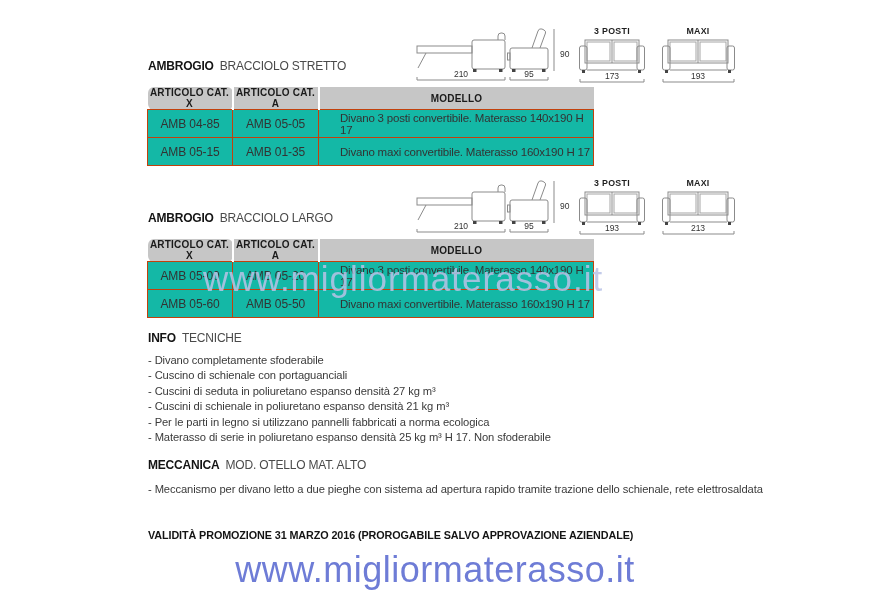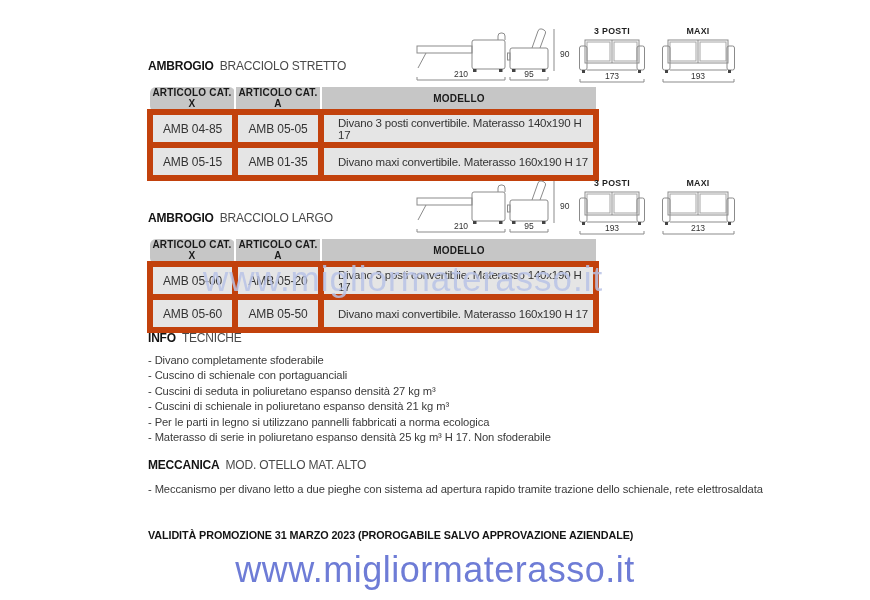--- a/index.html
+++ b/index.html
@@ -19,24 +19,24 @@
   
   .spec-table { position:absolute; left:147px; width:446px; border-collapse:collapse; table-layout:fixed; }
   #table1 { top:87px; }
   #table2 { top:239px; }
   .spec-table th {
     background:#c6c6c6; color:#1a1a1a; font-size:10px; font-weight:bold;
     height:16px; text-align:center; border-left:2px solid #ffffff; letter-spacing:0.2px; padding:0;
   }
   .spec-table th:first-child { border-left:none;border-radius:6px; }
   .spec-table td {
-    border:6px solid #c2410c; background:#e5e5e5; height:27px; padding:0;
+    border:1px solid #c2410c; background:#14b8a6; height:27px; padding:0;
     font-size:12px; color:#333333; text-align:center; letter-spacing:-0.1px;
   }
-  .spec-table td.model { text-align:left; padding-left:14px; font-size:11.5px; letter-spacing:-0.2px;border-radius:11px; }
+  .spec-table td.model { text-align:left; padding-left:21px; font-size:11.5px; letter-spacing:-0.2px; }
 
   
   .diag { position:absolute; }
   #side1  { left:412px; top:26px; }
   #front1 { left:576px; top:24px; }
   #side2  { left:412px; top:178px; }
   #front2 { left:576px; top:176px; }
   .diag path, .diag rect, .diag line { stroke:#8b8b8b; stroke-width:1; fill:none; }
   .diag rect.foot { fill:#444444; stroke:none; }
   .diag rect.soft { stroke:#a5a5a5; }
@@ -255,17 +255,17 @@
     <div>- Materasso di serie in poliuretano espanso densità 25 kg m³ H 17. Non sfoderabile</div>
   </div>
 
   <div class="sec-title" id="mec-title">
     <span class="tb">MECCANICA</span><span class="tr">MOD. OTELLO MAT. ALTO</span>
   </div>
   <div class="bullets" id="mec-bullets">
     <div>- Meccanismo per divano letto a due pieghe con sistema ad apertura rapido tramite trazione dello schienale, rete elettrosaldata</div>
   </div>
 
-  <div class="validity">VALIDITÀ PROMOZIONE 31 MARZO 2023 (PROROGABILE SALVO APPROVAZIONE AZIENDALE)</div>
+  <div class="validity">VALIDITÀ PROMOZIONE 31 MARZO 2016 (PROROGABILE SALVO APPROVAZIONE AZIENDALE)</div>
 
   <div class="wm wm-footer">www.migliormaterasso.it</div>
 
 </div>
 
 </body></html>

